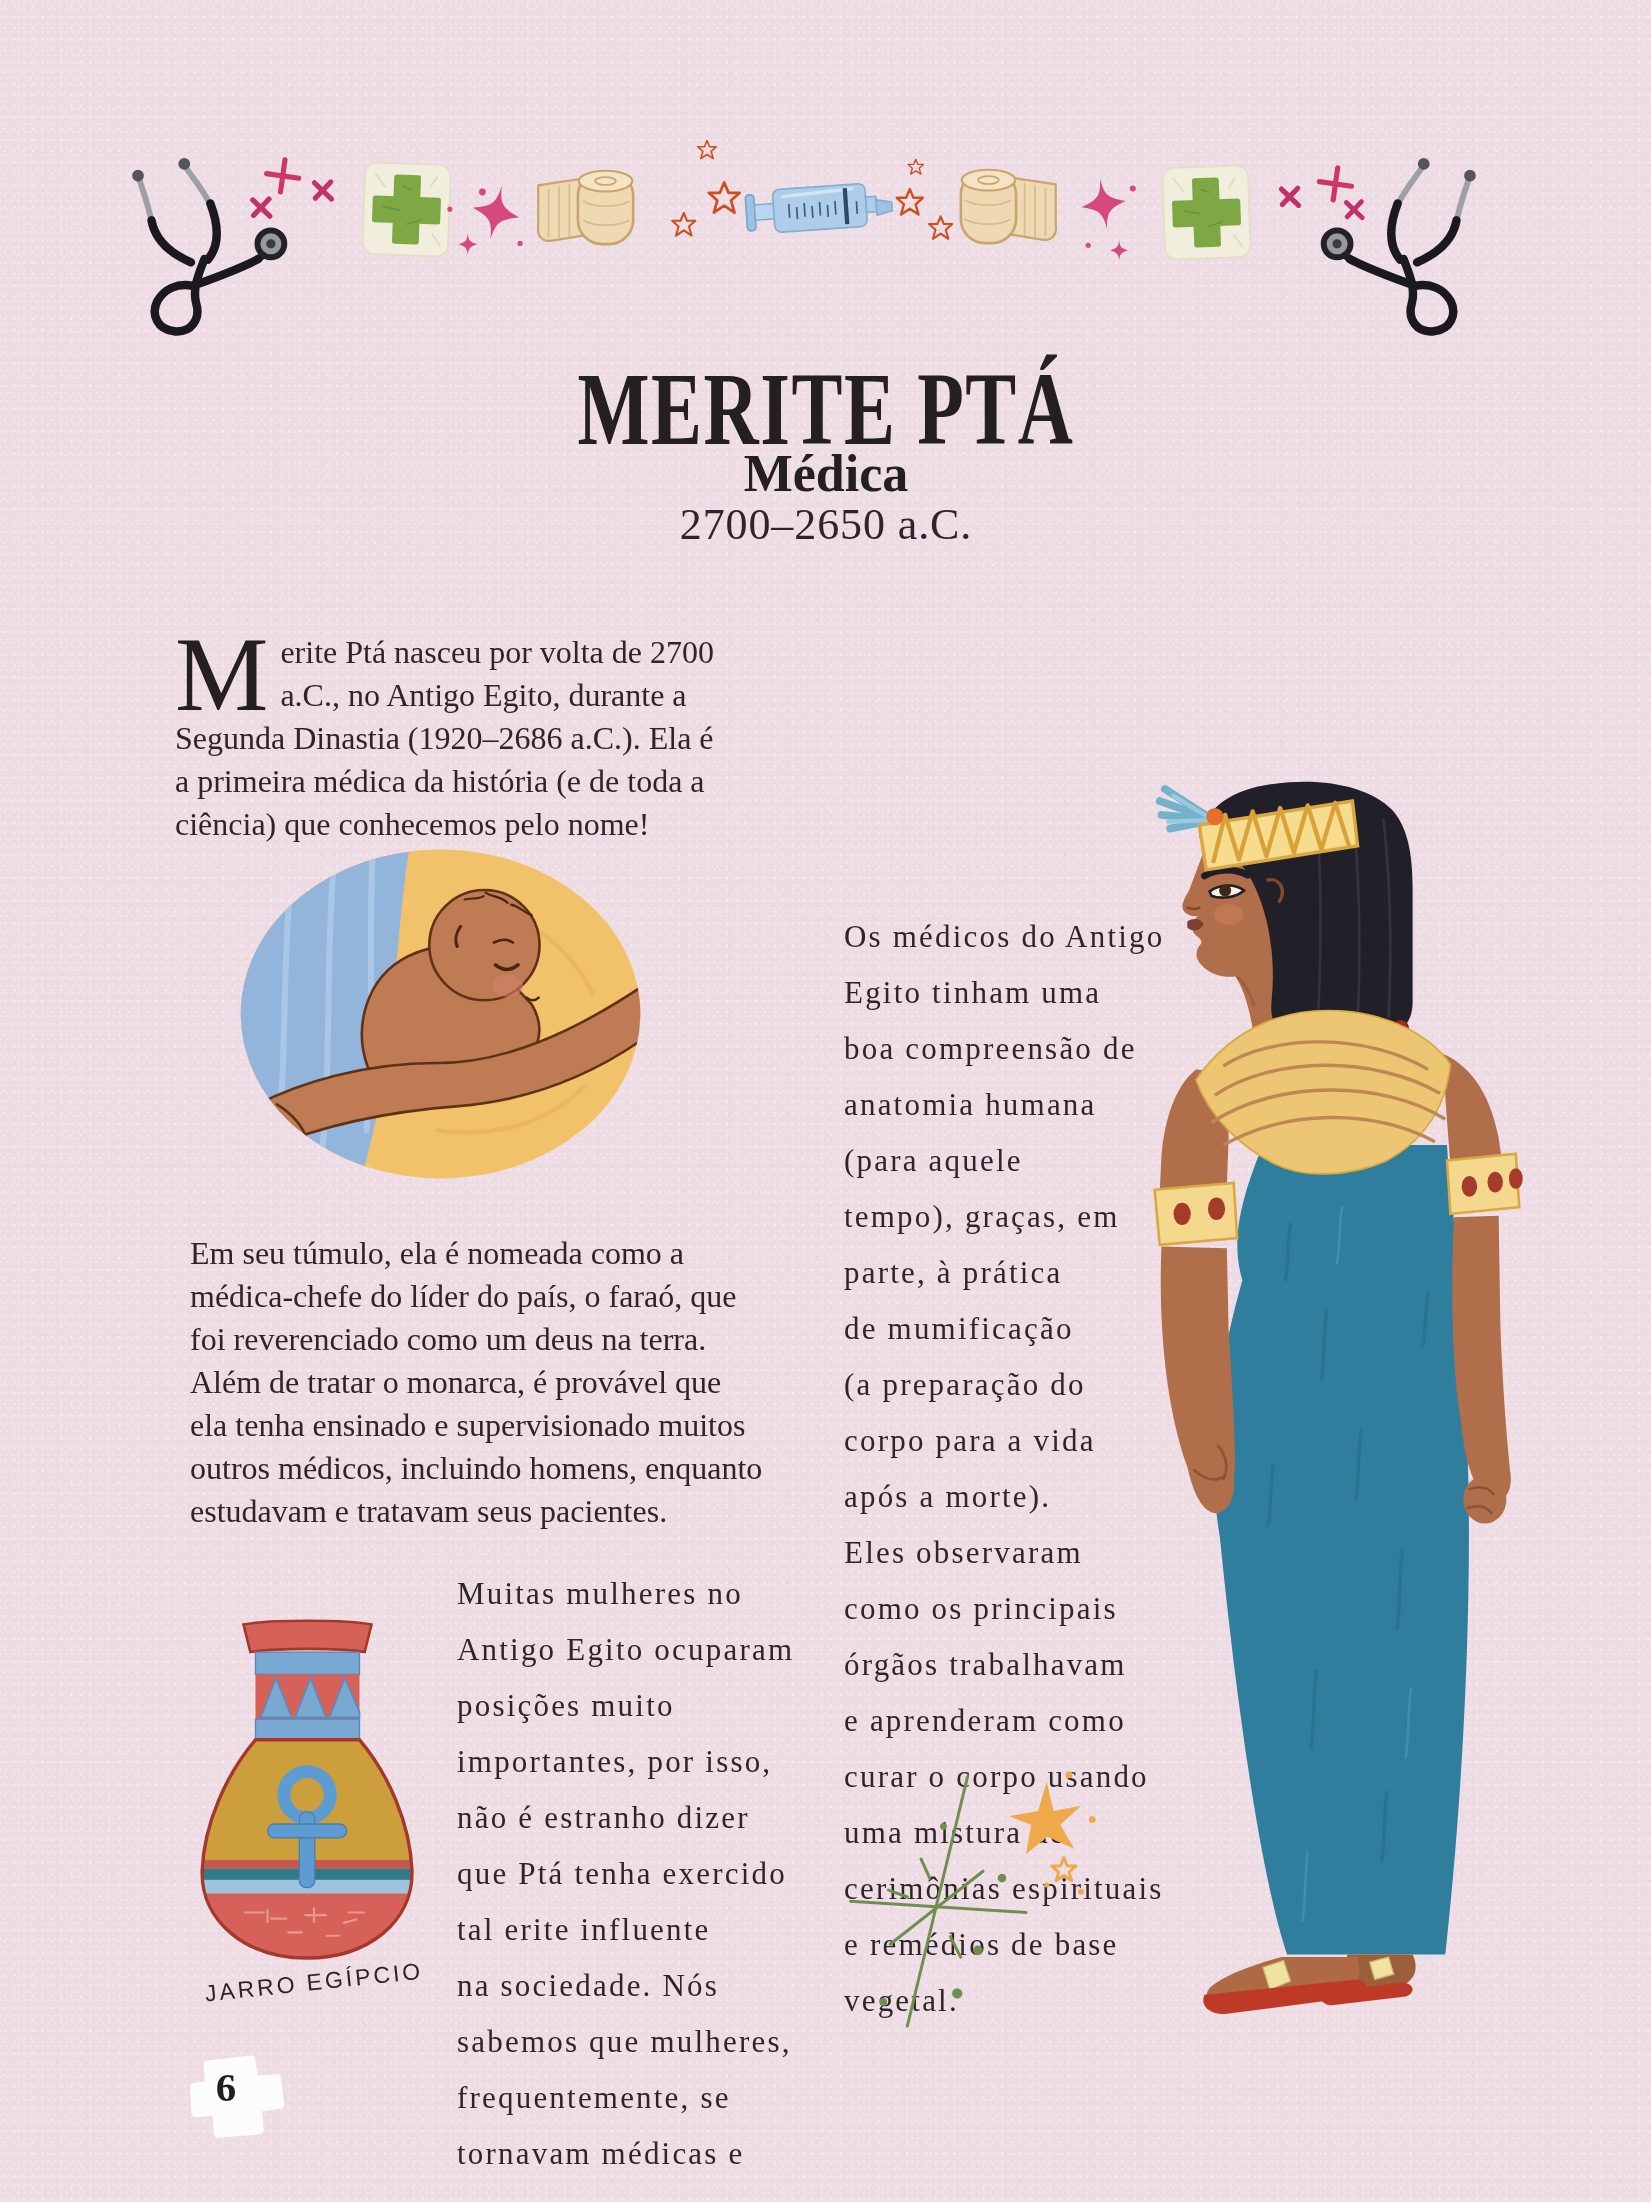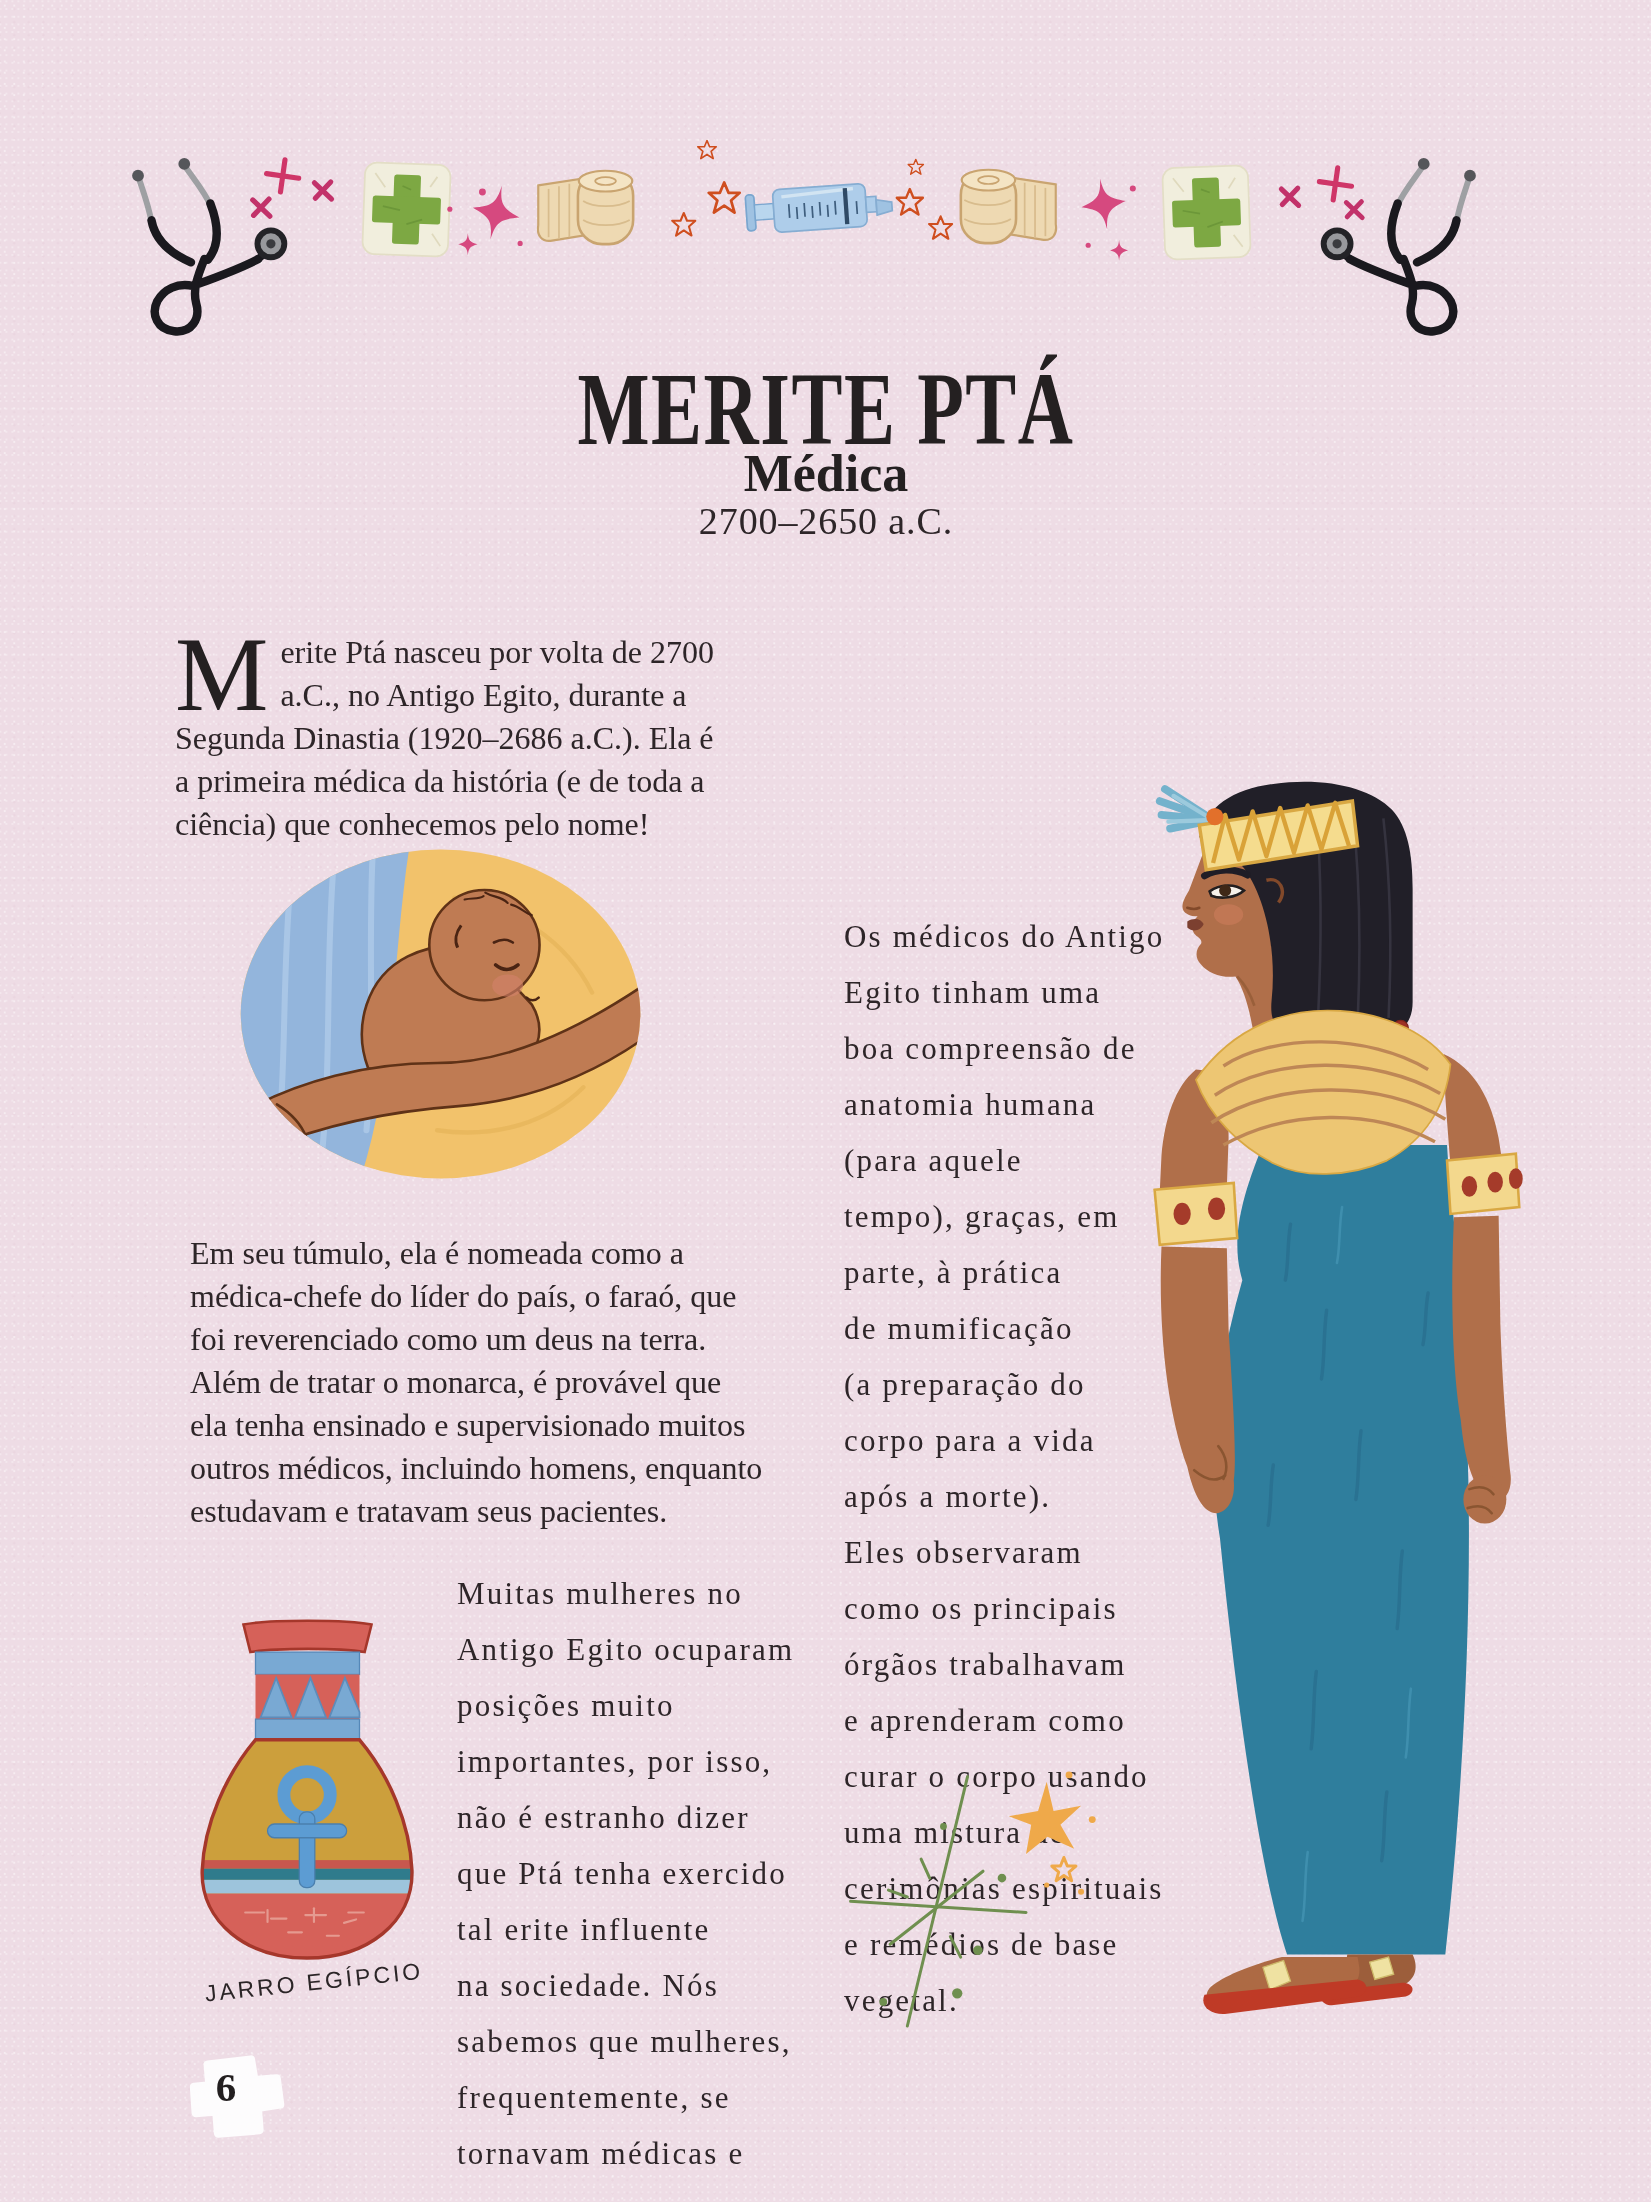--- a/index.html
+++ b/index.html
@@ -15,21 +15,21 @@
     background-position: 0 0, 3.4px 5.2px, 6.9px 2.6px;
     overflow:hidden;
     font-family:"Liberation Serif", serif;
     color:#2d2528;
     padding-left:36px;
   }
   .abs { position:absolute; }
   .title { font-size:83px; font-weight:700; letter-spacing:1.7px; color:#242021;
            transform:scale(.92,1.26); transform-origin:center top; }
   .subtitle { font-size:52px; font-weight:700; color:#242021; }
-  .dates { font-size:38px; letter-spacing:0.9px; color:#2d2528; }
+  .dates { font-size:44px; letter-spacing:0.9px; color:#2d2528; }
   .center { left:0; right:0; text-align:center; }
   .body-text { font-size:32px; line-height:43px; white-space:pre-line; }
   .spaced { font-size:31px; line-height:56px; letter-spacing:2.2px; white-space:pre-line; }
   .dropcap { float:left; font-size:105px; line-height:81px; padding:3.4px 12px 0 0; color:#242021; }
   .caption { font-family:"Liberation Sans", sans-serif; font-size:23px; letter-spacing:3px;
              color:#2b2527; text-align:center; transform:rotate(-6deg); }
   .pagenum { font-size:41px; font-weight:700; color:#231f20; text-align:center; }
   svg { display:block; overflow:visible; }
 </style>
 </head>

